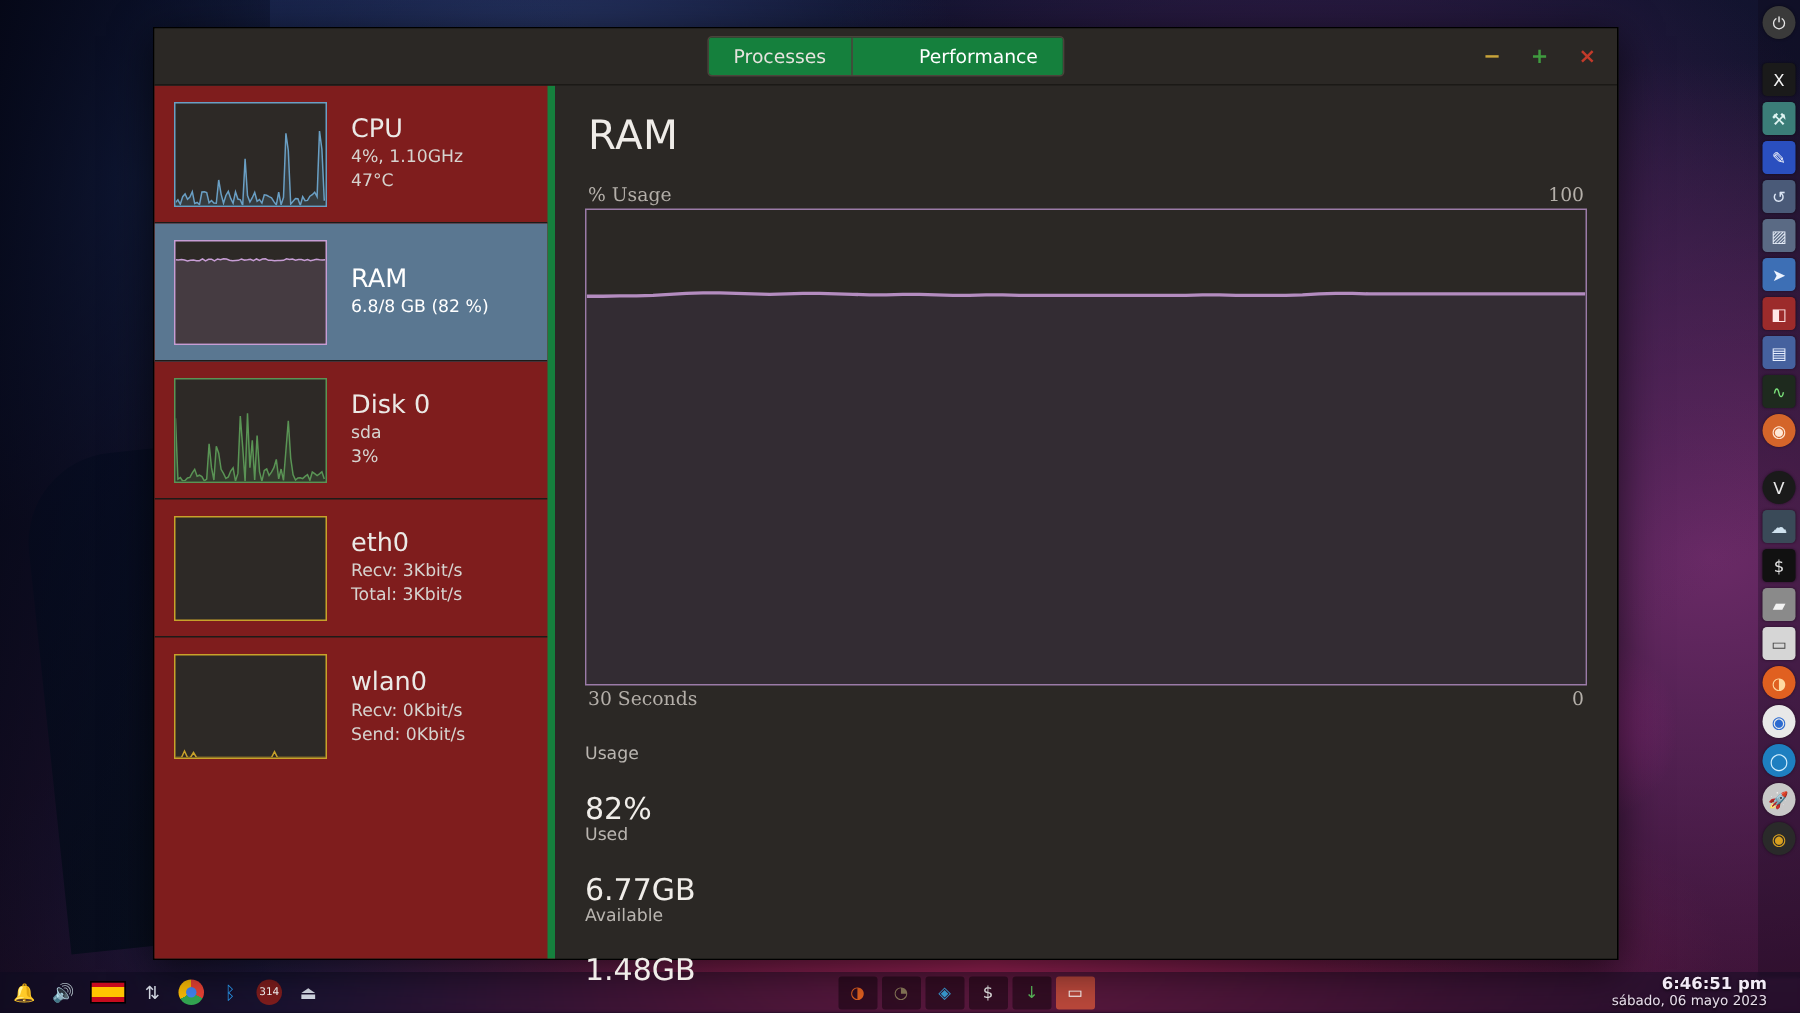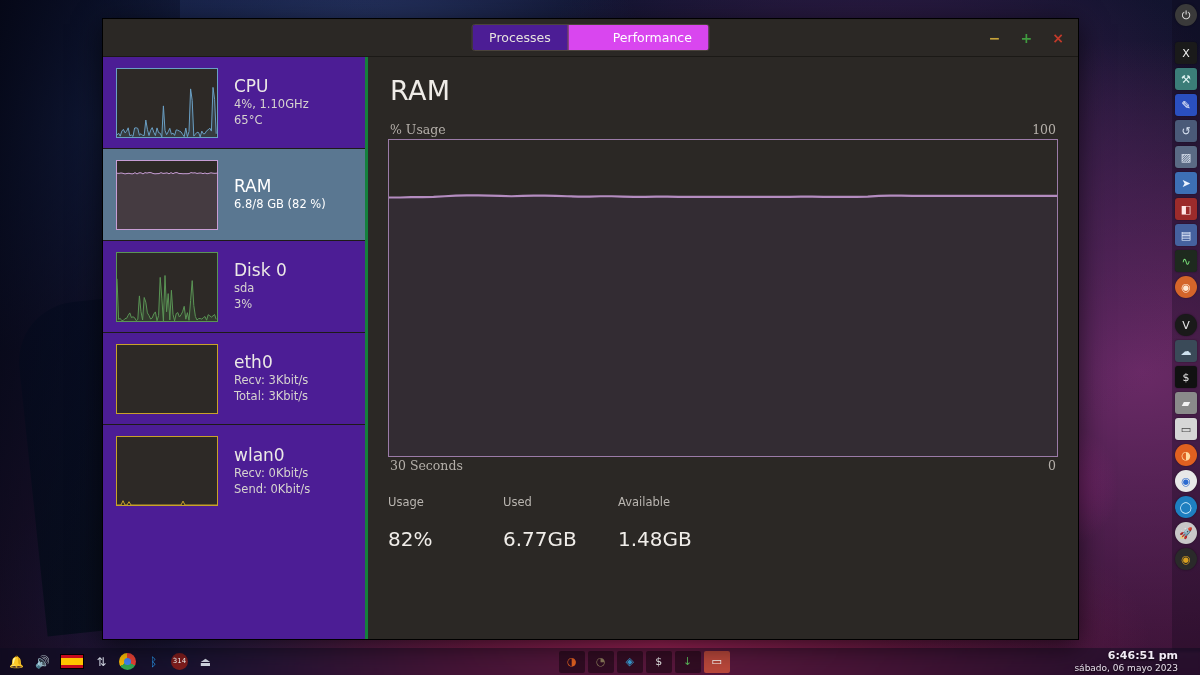--- a/index.html
+++ b/index.html
@@ -89,36 +89,36 @@
     display:flex;align-items:center;position:relative;
     border-bottom:1px solid #1b1916;
   }
   #tabs{
     position:absolute;left:50%;transform:translateX(-50%);
     display:flex;border:1px solid #4b443c;border-radius:3px;overflow:hidden;
     height:25px;
   }
   .tab{
     padding:0 17px;display:flex;align-items:center;
-    font-size:12.5px;color:#e6e3de;background:#4c1d95;cursor:default;
+    font-size:12.5px;color:#e6e3de;background:#15803d;cursor:default;
   }
   .tab + .tab{border-left:1px solid #4b443c;}
-  .tab.active{background:#d946ef;color:#fff;padding-left:44px;}
+  .tab.active{background:#15803d;color:#fff;padding-left:44px;}
   #wincontrols{position:absolute;right:14px;display:flex;gap:20px;align-items:center;}
   .wc{font-size:14px;line-height:1;font-weight:bold;}
   .wc.min{color:#c8a43a;}
   .wc.max{color:#3f9b3f;}
   .wc.close{color:#c33a2a;}
 
   #body{flex:1;display:flex;min-height:0;}
 
   
   #sidebar{
-    width:262px;flex:0 0 auto;background:#4c1d95;
-    border-right:3px solid #15803d;overflow:hidden;
+    width:262px;flex:0 0 auto;background:#7f1d1d;
+    border-right:5px solid #15803d;overflow:hidden;
   }
   .side-item{
     height:92px;display:flex;align-items:center;gap:16px;
     padding:0 0 0 13px;border-bottom:1px solid #1d1b18;
     box-sizing:border-box;
   }
   .side-item.selected{background:#5a7791;}
   .side-item:last-child{border-bottom:none;}
   .mini{
     width:102px;height:70px;flex:0 0 auto;box-sizing:border-box;
@@ -138,21 +138,21 @@
     font-family:"DejaVu Serif","Liberation Serif",serif;
     font-size:12.5px;color:#b4afa9;padding:0 2px 2px 2px;
   }
   #graph-box{
     height:316px;border:1px solid #9b7ba8;background:#2b2825;position:relative;overflow:hidden;
   }
   #graph-box svg{display:block;width:100%;height:100%;}
   .axis-row.bottom{padding-top:1px;}
 
   #stats{margin-top:21px;}
-  .stat-row{display:flex;}
+  .stat-row{display:flex;flex-direction:column;}
   .stat{width:115px;}
   .stat.total{width:auto;margin-top:26px;}
   .stat-label{font-size:11.5px;color:#b9b5b0;line-height:1.2;}
   .stat-value{font-size:20px;color:#f0ede9;margin-top:18px;line-height:1.1;}
 </style>
 </head>
 <body>
 
 <div id="desktop">
   <div class="wp-base"></div>
@@ -207,21 +207,21 @@
         <div class="side-item">
           <div class="mini" style="border: 1px solid rgb(106, 159, 196);">
             <svg viewBox="0 0 100 68" preserveAspectRatio="none">
               <path d="M0.0,66.0 L1.6,64.2 L3.2,67.2 L4.8,62.1 L6.4,60.3 L8.0,63.8 L9.6,62.3 L11.2,58.8 L12.8,66.7 L14.4,66.0 L16.0,67.4 L17.6,59.0 L19.2,58.8 L20.8,59.4 L22.4,66.2 L24.0,64.7 L25.6,66.4 L27.2,66.5 L28.8,51.0 L30.4,60.4 L32.0,66.5 L33.6,61.3 L35.2,58.6 L36.8,63.3 L38.4,66.5 L40.0,58.9 L41.6,63.7 L43.2,64.2 L44.8,67.9 L46.4,36.9 L48.0,61.4 L49.6,65.7 L51.2,62.8 L52.8,59.3 L54.4,65.2 L56.0,64.1 L57.6,66.4 L59.2,60.9 L60.8,61.2 L62.4,62.1 L64.0,62.9 L65.6,65.4 L67.2,67.6 L68.8,59.1 L70.4,67.6 L72.0,62.5 L73.6,19.9 L75.2,31.3 L76.8,67.1 L78.4,65.2 L80.0,63.3 L81.6,63.5 L83.2,67.9 L84.8,62.1 L86.4,64.8 L88.0,64.6 L89.6,61.8 L91.2,60.8 L92.8,59.1 L94.4,62.1 L96.0,18.4 L97.6,30.5 L99.2,64.8 L100,68 L0,68 Z" fill="#6a9fc4" fill-opacity="0.16"></path>
               <path d="M0.0,66.0 L1.6,64.2 L3.2,67.2 L4.8,62.1 L6.4,60.3 L8.0,63.8 L9.6,62.3 L11.2,58.8 L12.8,66.7 L14.4,66.0 L16.0,67.4 L17.6,59.0 L19.2,58.8 L20.8,59.4 L22.4,66.2 L24.0,64.7 L25.6,66.4 L27.2,66.5 L28.8,51.0 L30.4,60.4 L32.0,66.5 L33.6,61.3 L35.2,58.6 L36.8,63.3 L38.4,66.5 L40.0,58.9 L41.6,63.7 L43.2,64.2 L44.8,67.9 L46.4,36.9 L48.0,61.4 L49.6,65.7 L51.2,62.8 L52.8,59.3 L54.4,65.2 L56.0,64.1 L57.6,66.4 L59.2,60.9 L60.8,61.2 L62.4,62.1 L64.0,62.9 L65.6,65.4 L67.2,67.6 L68.8,59.1 L70.4,67.6 L72.0,62.5 L73.6,19.9 L75.2,31.3 L76.8,67.1 L78.4,65.2 L80.0,63.3 L81.6,63.5 L83.2,67.9 L84.8,62.1 L86.4,64.8 L88.0,64.6 L89.6,61.8 L91.2,60.8 L92.8,59.1 L94.4,62.1 L96.0,18.4 L97.6,30.5 L99.2,64.8" fill="none" stroke="#6a9fc4" stroke-width="1"></path>
             </svg>
           </div>
           <div class="side-text">
             <div class="side-title">CPU</div>
             <div class="side-sub">4%, 1.10GHz</div>
-            <div class="side-sub">65°C</div>
+            <div class="side-sub">47°C</div>
           </div>
         </div>
         <div class="side-item selected">
           <div class="mini" style="border: 1px solid rgb(199, 157, 212);">
             <svg viewBox="0 0 100 68" preserveAspectRatio="none">
               <path d="M0,12.24 L2,12.38 L4,11.96 L6,12.30 L8,12.92 L10,12.48 L12,12.28 L14,12.76 L16,12.82 L18,11.64 L20,12.94 L22,11.83 L24,11.81 L26,12.93 L28,11.62 L30,12.08 L32,11.58 L34,11.64 L36,12.48 L38,12.83 L40,12.67 L42,12.58 L44,11.63 L46,12.41 L48,12.23 L50,11.83 L52,12.79 L54,11.64 L56,12.66 L58,11.74 L60,11.58 L62,12.54 L64,12.57 L66,12.75 L68,12.68 L70,12.71 L72,12.58 L74,11.59 L76,12.01 L78,11.75 L80,12.46 L82,12.08 L84,11.96 L86,12.65 L88,11.98 L90,12.76 L92,12.32 L94,11.82 L96,12.19 L98,12.34 L100,12.12 L100,68 L0,68 Z" fill="#c79dd4" fill-opacity="0.16"></path>
               <path d="M0,12.24 L2,12.38 L4,11.96 L6,12.30 L8,12.92 L10,12.48 L12,12.28 L14,12.76 L16,12.82 L18,11.64 L20,12.94 L22,11.83 L24,11.81 L26,12.93 L28,11.62 L30,12.08 L32,11.58 L34,11.64 L36,12.48 L38,12.83 L40,12.67 L42,12.58 L44,11.63 L46,12.41 L48,12.23 L50,11.83 L52,12.79 L54,11.64 L56,12.66 L58,11.74 L60,11.58 L62,12.54 L64,12.57 L66,12.75 L68,12.68 L70,12.71 L72,12.58 L74,11.59 L76,12.01 L78,11.75 L80,12.46 L82,12.08 L84,11.96 L86,12.65 L88,11.98 L90,12.76 L92,12.32 L94,11.82 L96,12.19 L98,12.34 L100,12.12" fill="none" stroke="#c79dd4" stroke-width="1"></path>
             </svg>
           </div>
           <div class="side-text">

